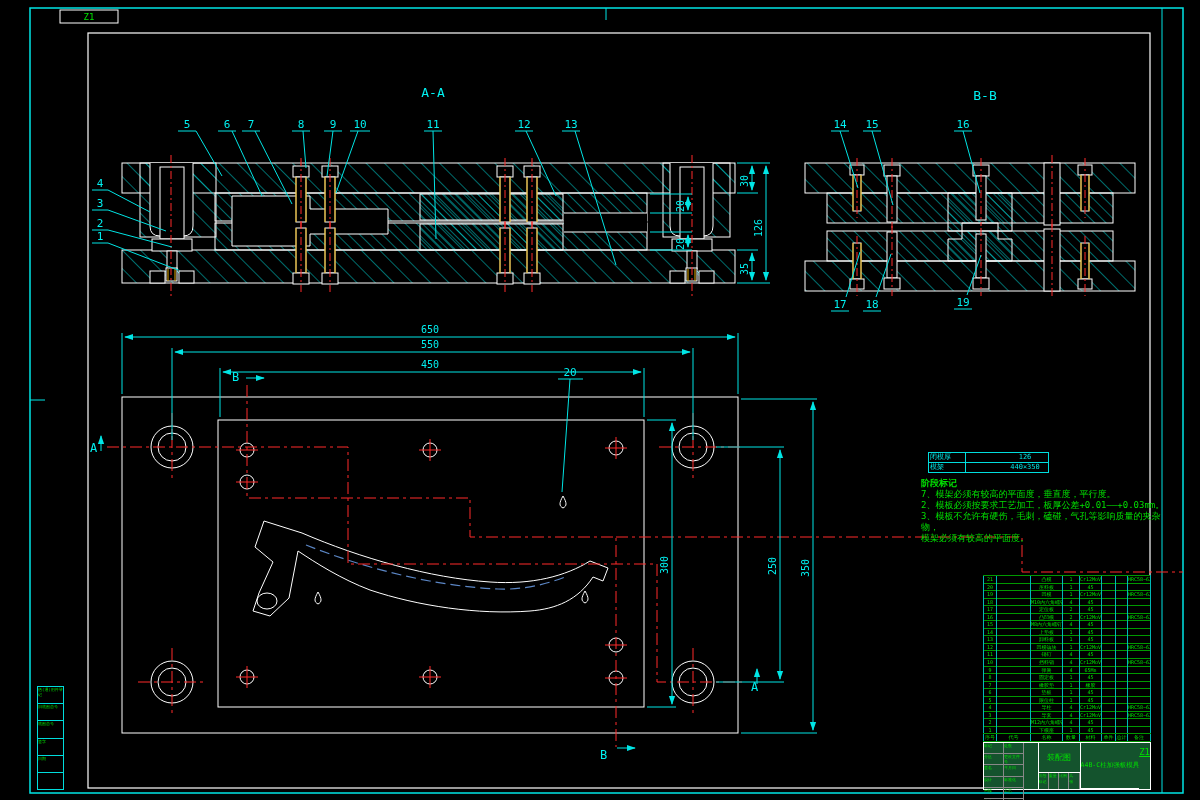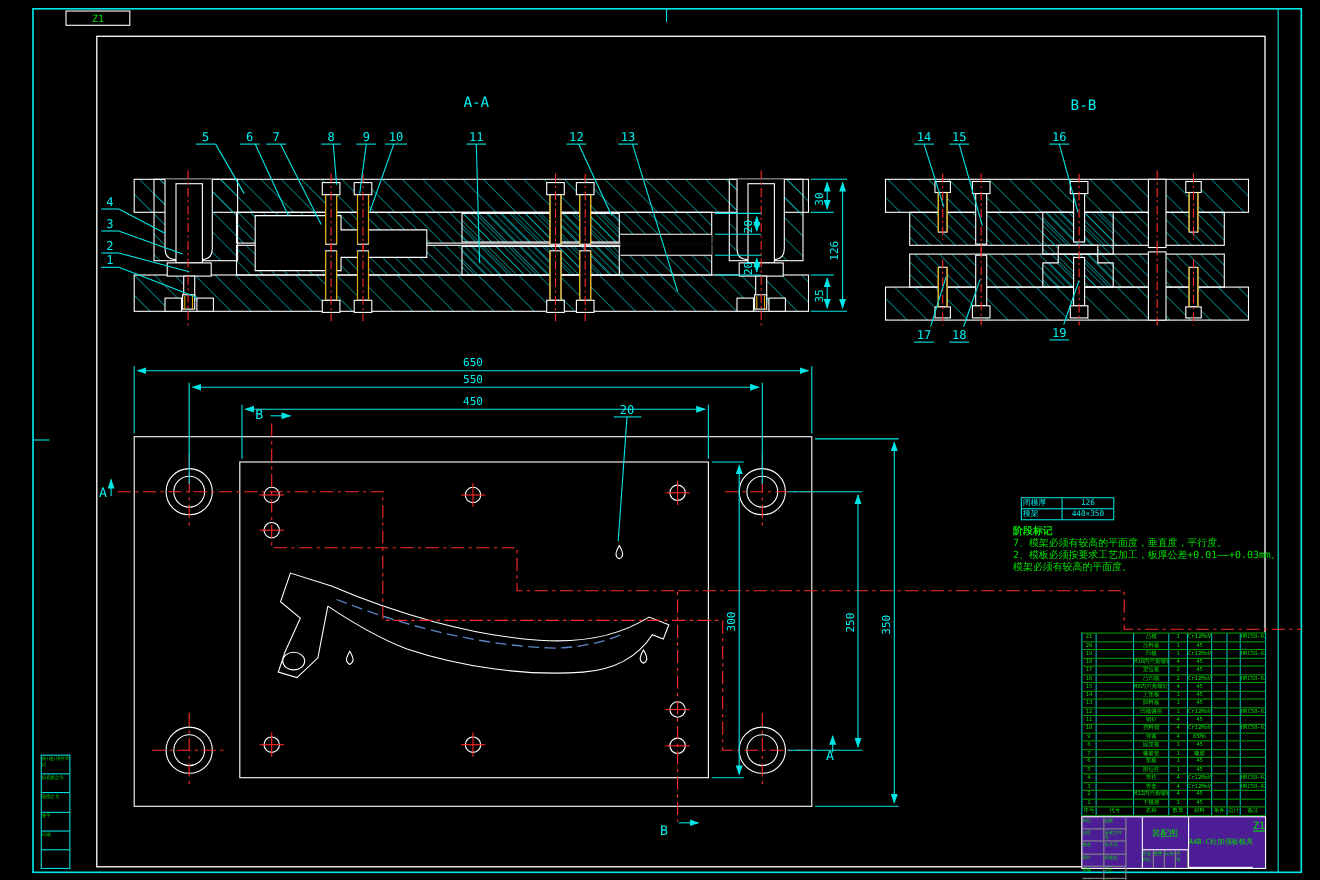--- a/index.html
+++ b/index.html
@@ -13,35 +13,35 @@
   .cline{stroke:#00e5e5;stroke-width:1;fill:none;}
   .rline{stroke:#ff2a2a;stroke-width:1;fill:none;stroke-dasharray:12 4 3 4;}
   .rcl{stroke:#ff2a2a;stroke-width:1;fill:none;stroke-dasharray:8 3 2 3;}
   .rsolid{stroke:#ff2a2a;stroke-width:1;fill:none;}
   .yline{stroke:#e0a800;stroke-width:1;fill:none;}
   .bline{stroke:#5b86c5;stroke-width:1.2;fill:none;stroke-dasharray:10 5;}
   
   .ov{position:absolute;color:#00e000;}
   .infotable{left:928px;top:452px;border:1px solid #00dddd;color:#00e5e5;
              font-size:7px;line-height:9px;}
-  .infotable .row{display:flex;border-top:1px solid #00dddd;}
+  .infotable .row{display:flex;border-top:1px solid #00dddd;gap:36px;}
   .infotable .row:first-child{border-top:none;}
   .infotable .lab{width:34px;border-right:1px solid #00dddd;padding:0 1px;overflow:hidden;white-space:nowrap;}
   .infotable .val{width:46px;text-align:center;overflow:hidden;white-space:nowrap;}
   .notes{left:921px;top:478px;width:250px;font-size:9px;line-height:11px;color:#00e000;}
   .notes .nt{font-weight:bold;}
   .bomwrap{left:983px;top:575px;width:167px;height:167px;}
   table.bom{border-collapse:collapse;table-layout:fixed;width:167px;background:#000;}
   table.bom td{border-top:1px solid #009900;border-left:1px solid #00b8b8;
       font-size:5px;line-height:6.55px;height:6.55px;color:#00e000;padding:0;
       overflow:hidden;white-space:nowrap;text-align:center;}
   table.bom tr td:last-child{border-right:1px solid #00b8b8;}
   table.bom tr:last-child td{border-bottom:1px solid #009900;}
   .tblock{left:983px;top:742px;width:166px;height:46px;border:1px solid #ffffff;
-          display:flex;background:#4c1d95;}
+          display:flex;background:#14532d;}
   .tb-left{width:60px;height:100%;display:flex;flex-wrap:wrap;border-right:1px solid #ffffff;}
   .tb-left .fcell{width:19px;height:10.2px;border-right:1px solid #888;border-bottom:1px solid #888;
       font-size:4px;line-height:5px;color:#00e000;overflow:hidden;}
   .tb-mid{width:46px;display:flex;flex-direction:column;border-right:1px solid #ffffff;}
   .tb-title{flex:1;display:flex;align-items:center;justify-content:center;
       font-size:8px;color:#00e000;border-bottom:1px solid #ffffff;overflow:hidden;}
   .tb-midbot{height:16px;display:flex;}
   .tb-midbot span{flex:1;border-right:1px solid #888;font-size:4px;color:#00e000;overflow:hidden;line-height:6px;}
   .tb-right{flex:1;display:flex;flex-direction:row;}
   .tb-code{flex:1;font-size:6.5px;color:#00e000;display:flex;align-items:center;
@@ -419,20 +419,21 @@
   <div class="row">
         <span class="lab">模架</span>
         <span class="val">440×350</span>
       </div>
 </div>
 
 <div class="ov notes">
   <div class="nt">阶段标记</div>
   <div>7、模架必须有较高的平面度，垂直度，平行度。</div>
   <div>2、模板必须按要求工艺加工，板厚公差+0.01——+0.03mm。</div>
+  <div>3、模板不允许有硬伤，毛刺，磕碰，气孔等影响质量的夹杂物，</div>
   <div>模架必须有较高的平面度。</div>
 </div>
 
 <div class="ov bomwrap">
   <table class="bom">
     <colgroup>
           <col style="width:13px">
           <col style="width:34px">
           <col style="width:32px">
           <col style="width:17px">

